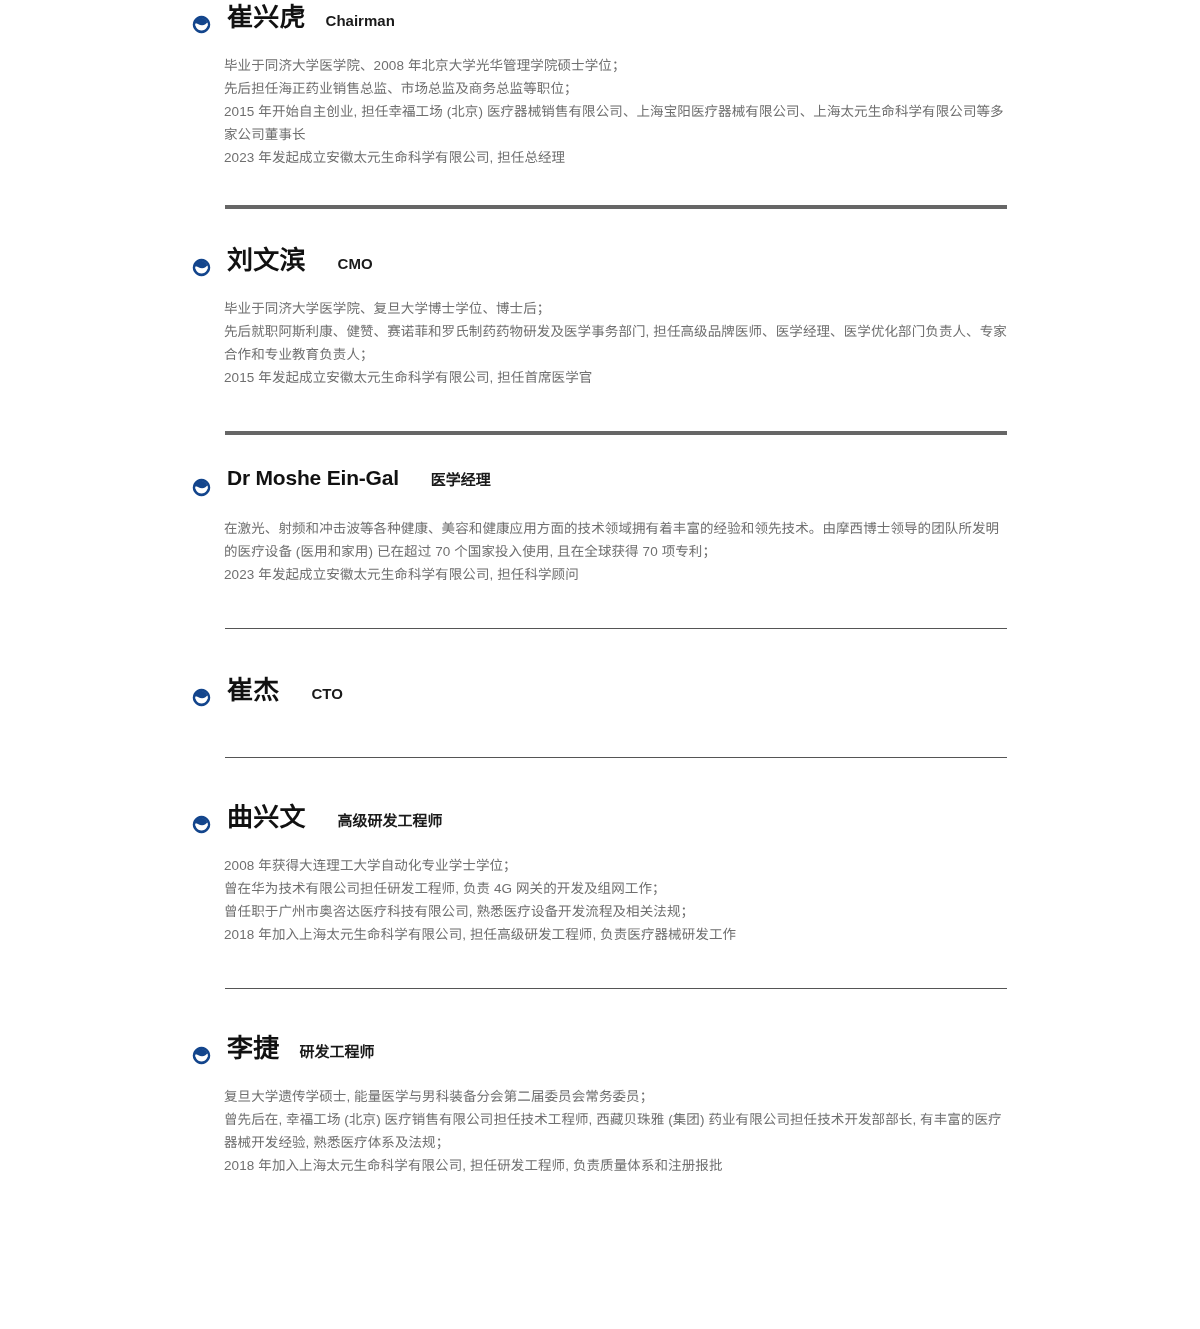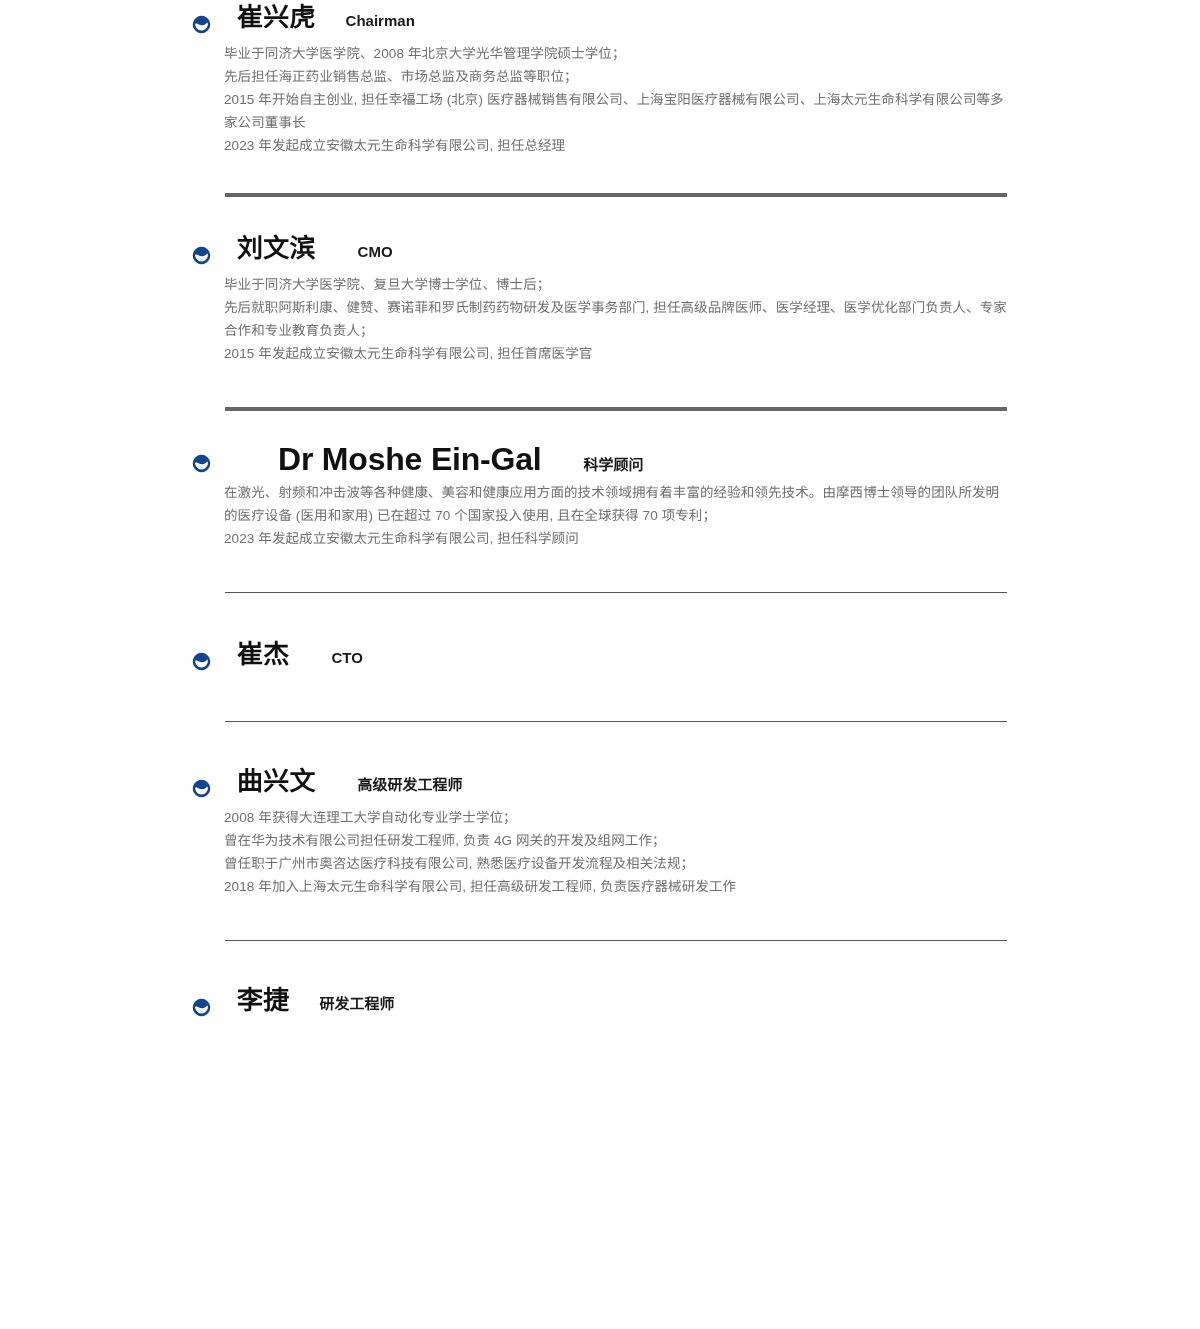--- a/index.html
+++ b/index.html
@@ -25,21 +25,21 @@
   .member {
     position: relative;
     box-sizing: border-box;
     padding-left: 192px;
     padding-right: 190px;
   }
 
   .member-head {
     display: flex;
     align-items: baseline;
-    gap: 14px;
+    gap: 4px;
     height: 38px;
   }
 
   .bullet-icon {
     position: relative;
     flex: 0 0 auto;
     width: 19px;
     height: 19px;
     margin-right: 12px;
     align-self: center;
@@ -49,37 +49,37 @@
 
   .member-name {
     font-size: 26px;
     font-weight: 700;
     color: #111111;
     letter-spacing: 0.2px;
     line-height: 1;
     white-space: nowrap;
   }
   .member-name.latin {
-    font-size: 32px;
+    font-size: 21px;
     letter-spacing: -0.2px;
-    margin-left: 41px;
   }
 
   .member-title {
     font-size: 15px;
     font-weight: 700;
     color: #1a1a1a;
     line-height: 1;
     white-space: nowrap;
     margin-left: 16px;
   }
   .member-title.wide { margin-left: 28px; }
   .member-title.cn { font-size: 15px; }
 
   .member-body {
+    margin-top: 12px;
     padding-left: 32px;
     padding-right: 0;
     color: #6f6f6f;
     font-size: 13.5px;
     line-height: 23px;
     letter-spacing: 0.1px;
   }
   .member-body p {
     margin: 0;
     padding: 0;
@@ -150,21 +150,21 @@
   <section class="member">
     <div class="member-head">
       <span class="bullet-icon">
         <svg viewBox="0 0 20 20" xmlns="http://www.w3.org/2000/svg">
           <path d="M10 0.8 A9.2 9.2 0 1 1 9.99 0.8 Z M10 3.6 A6.4 6.4 0 1 0 10.01 3.6 Z" fill="#13458c"></path>
           <path d="M3.6 9.2 C6.4 9.2 7.6 11.2 10.6 11.2 C13.6 11.2 15.4 9.6 16.4 8.2 L16.4 11.5 C15 12.8 13.2 13.6 10.6 13.6 C6.8 13.6 5.6 11.4 3.6 11.4 Z" fill="#ffffff"></path>
           <path d="M3.1 8.6 C6.2 8.6 7.4 10.7 10.6 10.7 C13.4 10.7 15.2 9.1 16.2 7.6 C15.1 4.9 12.7 3.2 10 3.2 C6.2 3.2 3.3 5.6 3.1 8.6 Z" fill="#13458c"></path>
         </svg>
       </span>
       <span class="member-name latin">Dr Moshe Ein-Gal</span>
-      <span class="member-title cn wide">科学顾问</span>
+      <span class="member-title cn wide">医学经理</span>
     </div>
     <div class="member-body">
       <p>在激光、射频和冲击波等各种健康、美容和健康应用方面的技术领域拥有着丰富的经验和领先技术。由摩西博士领导的团队所发明的医疗设备 (医用和家用) 已在超过 70 个国家投入使用, 且在全球获得 70 项专利；</p>
       <p>2023 年发起成立安徽太元生命科学有限公司, 担任科学顾问</p>
     </div>
   </section>
 
   <div class="gap-a" style="height:42px;"></div>
   <div class="divider thin"></div>
   <div class="gap-b" style="height:48px;"></div>
@@ -216,15 +216,20 @@
       <span class="bullet-icon">
         <svg viewBox="0 0 20 20" xmlns="http://www.w3.org/2000/svg">
           <path d="M10 0.8 A9.2 9.2 0 1 1 9.99 0.8 Z M10 3.6 A6.4 6.4 0 1 0 10.01 3.6 Z" fill="#13458c"></path>
           <path d="M3.6 9.2 C6.4 9.2 7.6 11.2 10.6 11.2 C13.6 11.2 15.4 9.6 16.4 8.2 L16.4 11.5 C15 12.8 13.2 13.6 10.6 13.6 C6.8 13.6 5.6 11.4 3.6 11.4 Z" fill="#ffffff"></path>
           <path d="M3.1 8.6 C6.2 8.6 7.4 10.7 10.6 10.7 C13.4 10.7 15.2 9.1 16.2 7.6 C15.1 4.9 12.7 3.2 10 3.2 C6.2 3.2 3.3 5.6 3.1 8.6 Z" fill="#13458c"></path>
         </svg>
       </span>
       <span class="member-name">李捷</span>
       <span class="member-title cn">研发工程师</span>
     </div>
+    <div class="member-body">
+      <p>复旦大学遗传学硕士, 能量医学与男科装备分会第二届委员会常务委员；</p>
+      <p>曾先后在, 幸福工场 (北京) 医疗销售有限公司担任技术工程师, 西藏贝珠雅 (集团) 药业有限公司担任技术开发部部长, 有丰富的医疗器械开发经验, 熟悉医疗体系及法规；</p>
+      <p>2018 年加入上海太元生命科学有限公司, 担任研发工程师, 负责质量体系和注册报批</p>
+    </div>
   </section>
 
 </div>
 
 </body></html>

